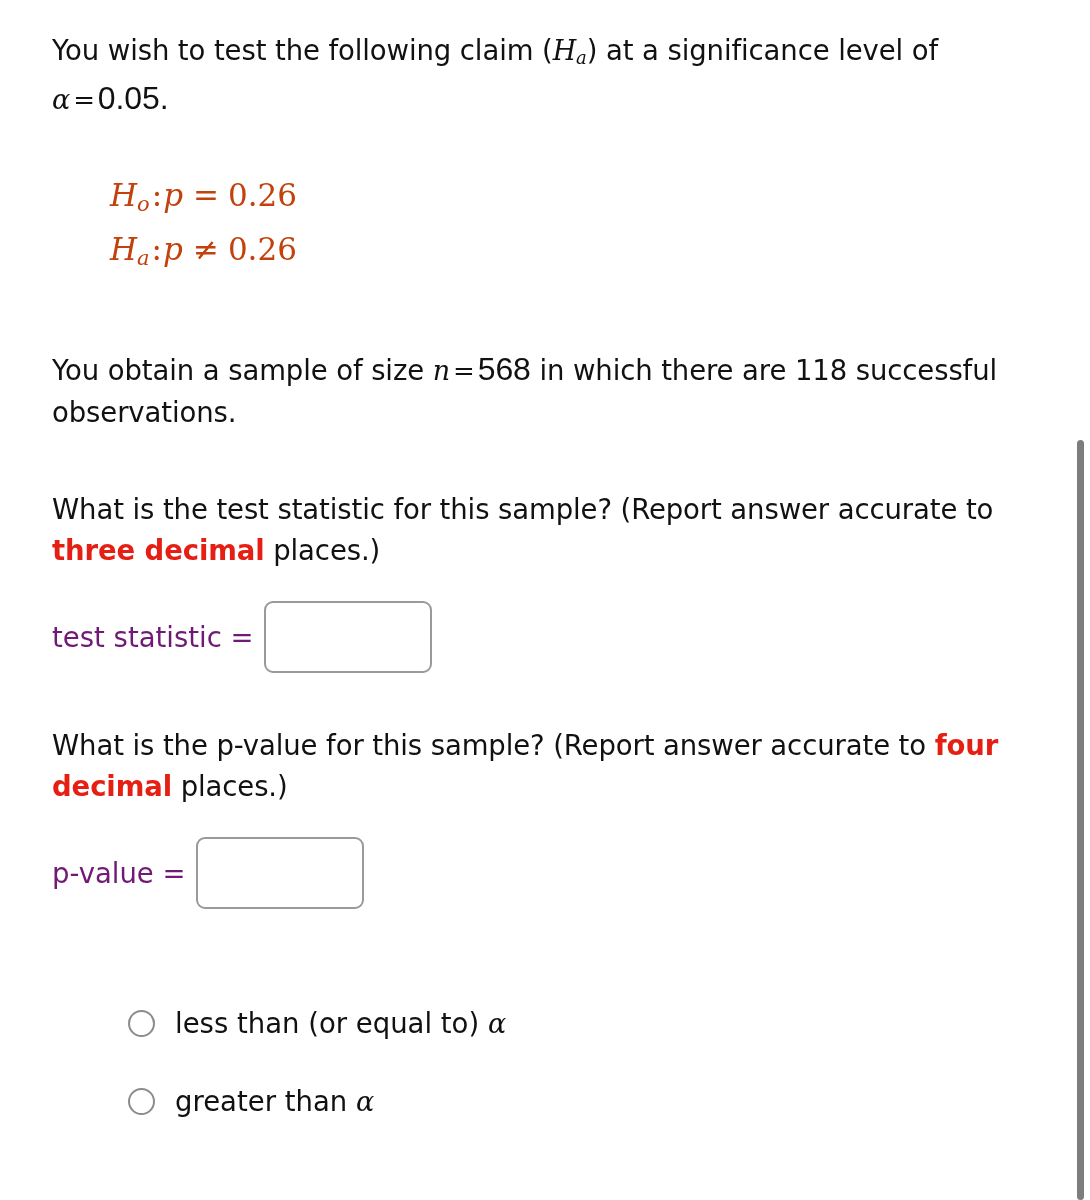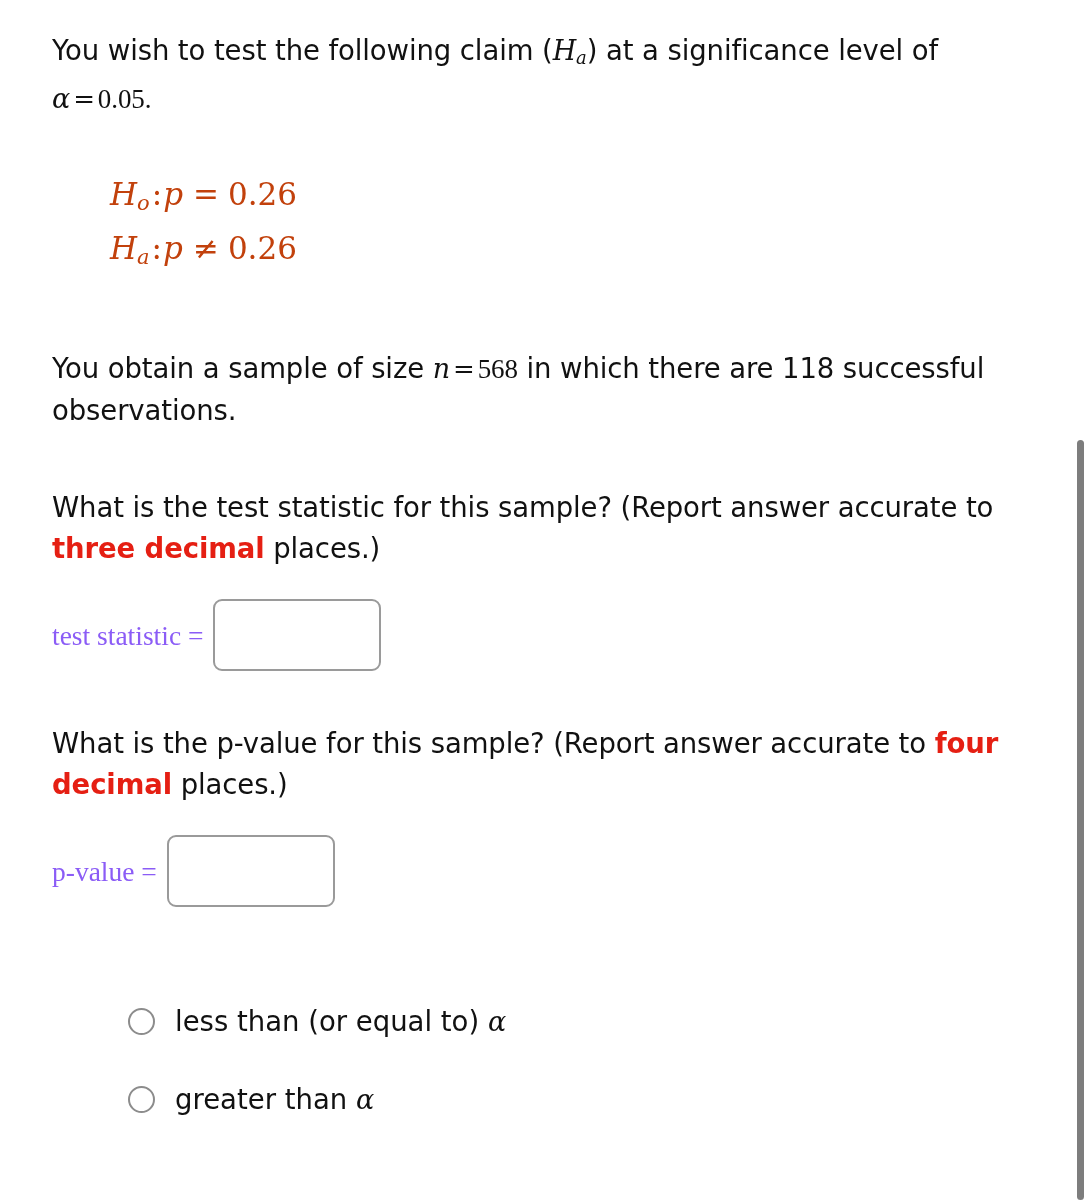--- a/index.html
+++ b/index.html
@@ -40,23 +40,23 @@
     letter-spacing: -0.1px;
   }
 
   
   .math {
     font-family: "DejaVu Serif", serif;
     font-style: italic;
     font-size: 27px;
   }
   .math-up {
-    font-family: Liberation Serif, serif;
-    font-style: normal;
-    font-size: 27px;
+    font-family: Liberation Sans, sans-serif;
+    font-style: normal;
+    font-size: 32px;
     margin-top: 47px;
   }
   .sub {
     font-family: "DejaVu Serif", serif;
     font-style: italic;
     font-size: 18px;
     vertical-align: -4px;
   }
   .op {
     font-family: "DejaVu Serif", serif;
@@ -115,23 +115,22 @@
   }
 
   
   .answer-row {
     display: flex;
     align-items: center;
   }
   .answer-label {
     font-size: 27.5px;
     line-height: 41px;
-    color: #8b5cf6;
+    color: #701a75;
     white-space: nowrap;
-    font-family: Liberation Serif, serif;
   }
   .answer-input {
     margin-left: 10px;
     width: 168px;
     height: 72px;
     box-sizing: border-box;
     border: 2px solid #9a9a9a;
     border-radius: 9px;
     background: #ffffff;
     font-family: "DejaVu Sans", sans-serif;

